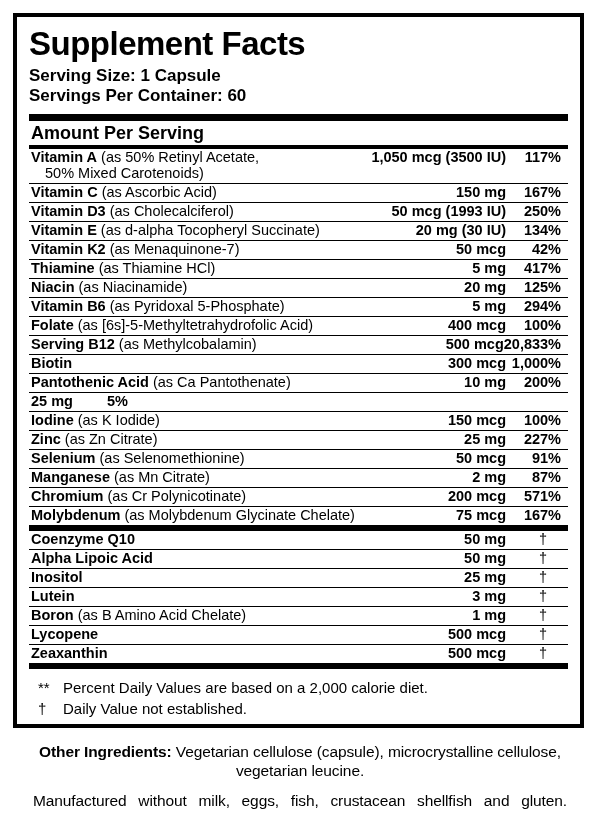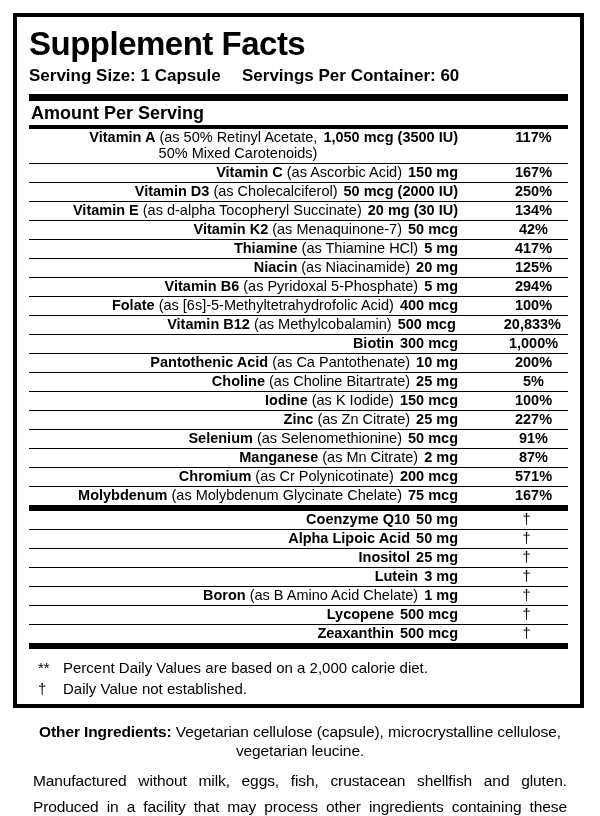--- a/index.html
+++ b/index.html
@@ -24,51 +24,53 @@
     letter-spacing: -0.5px;
     line-height: 36px;
     margin-top: 9px;
   }
   .serving-line {
     display: flex;
     font-size: 17px;
     font-weight: bold;
     line-height: 20px;
     margin-top: 4px;
+    flex-direction: column;
   }
   .serving-size { width: 213px; flex: none; }
   .bar { background: #000; }
   .bar-thick { height: 7px; margin-top: 8px; }
   .hdr {
     display: flex;
-    justify-content: space-between;
+    justify-content: center;
     font-size: 18px;
     font-weight: bold;
     line-height: 20px;
     margin-top: 2px;
     padding: 0 2px;
+    flex-direction: column;
   }
   .bar-med { height: 4px; margin-top: 2px; }
   .bar-group { height: 6px; }
   .rows {}
   .row {
     display: flex;
     align-items: flex-start;
     border-bottom: 1.5px solid #000;
     padding: 1px 2px 1.5px 2px;
     font-size: 14.5px;
     line-height: 15.5px;
   }
   .row.last { border-bottom: none; }
-  .c-name { flex: 1 1 auto; padding-right: 6px; text-align: right; }
+  .c-name { flex: 1 1 auto; padding-right: 6px; }
   .nm { font-weight: bold; }
   .form { font-weight: normal; }
   .form2 { display: block; padding-left: 14px; }
   .c-amt { flex: 0 0 auto; font-weight: bold; white-space: nowrap; }
-  .c-dv  { flex: 0 0 auto; font-weight: bold; text-align: center; white-space: nowrap; min-width: 55px; padding-right: 5px; padding-left: 48px; }
+  .c-dv  { flex: 0 0 auto; font-weight: bold; text-align: right; white-space: nowrap; min-width: 55px; padding-right: 5px; }
   .c-dv.dagger { font-weight: normal; min-width: 41px; padding-right: 19px; }
   .footnotes { margin-top: 8px; font-size: 15px; line-height: 21px; }
   .fn { display: flex; }
   .fn-marker { flex: none; width: 25px; padding-left: 9px; }
   .fn-text { flex: 1; }
   .para {
     margin-left: 33px;
     margin-right: 33px;
     text-align: center;
   }
@@ -112,21 +114,21 @@
         <div class="c-amt">1,050 mcg (3500 IU)</div>
         <div class="c-dv">117%</div>
       </div>
       <div class="row">
         <div class="c-name"><span class="nm">Vitamin C</span><span class="form"> (as Ascorbic Acid)</span></div>
         <div class="c-amt">150 mg</div>
         <div class="c-dv">167%</div>
       </div>
       <div class="row">
         <div class="c-name"><span class="nm">Vitamin D3</span><span class="form"> (as Cholecalciferol)</span></div>
-        <div class="c-amt">50 mcg (2000 IU)</div>
+        <div class="c-amt">50 mcg (1993 IU)</div>
         <div class="c-dv">250%</div>
       </div>
       <div class="row">
         <div class="c-name"><span class="nm">Vitamin E</span><span class="form"> (as d-alpha Tocopheryl Succinate)</span></div>
         <div class="c-amt">20 mg (30 IU)</div>
         <div class="c-dv">134%</div>
       </div>
       <div class="row">
         <div class="c-name"><span class="nm">Vitamin K2</span><span class="form"> (as Menaquinone-7)</span></div>
         <div class="c-amt">50 mcg</div>
@@ -146,36 +148,35 @@
         <div class="c-name"><span class="nm">Vitamin B6</span><span class="form"> (as Pyridoxal 5-Phosphate)</span></div>
         <div class="c-amt">5 mg</div>
         <div class="c-dv">294%</div>
       </div>
       <div class="row">
         <div class="c-name"><span class="nm">Folate</span><span class="form"> (as [6s]-5-Methyltetrahydrofolic Acid)</span></div>
         <div class="c-amt">400 mcg</div>
         <div class="c-dv">100%</div>
       </div>
       <div class="row">
-        <div class="c-name"><span class="nm">Vitamin B12</span><span class="form"> (as Methylcobalamin)</span></div>
+        <div class="c-name"><span class="nm">Serving B12</span><span class="form"> (as Methylcobalamin)</span></div>
         <div class="c-amt">500 mcg</div>
         <div class="c-dv">20,833%</div>
       </div>
       <div class="row">
         <div class="c-name"><span class="nm">Biotin</span></div>
         <div class="c-amt">300 mcg</div>
         <div class="c-dv">1,000%</div>
       </div>
       <div class="row">
         <div class="c-name"><span class="nm">Pantothenic Acid</span><span class="form"> (as Ca Pantothenate)</span></div>
         <div class="c-amt">10 mg</div>
         <div class="c-dv">200%</div>
       </div>
       <div class="row">
-        <div class="c-name"><span class="nm">Choline</span><span class="form"> (as Choline Bitartrate)</span></div>
         <div class="c-amt">25 mg</div>
         <div class="c-dv">5%</div>
       </div>
       <div class="row">
         <div class="c-name"><span class="nm">Iodine</span><span class="form"> (as K Iodide)</span></div>
         <div class="c-amt">150 mcg</div>
         <div class="c-dv">100%</div>
       </div>
       <div class="row">
         <div class="c-name"><span class="nm">Zinc</span><span class="form"> (as Zn Citrate)</span></div>

